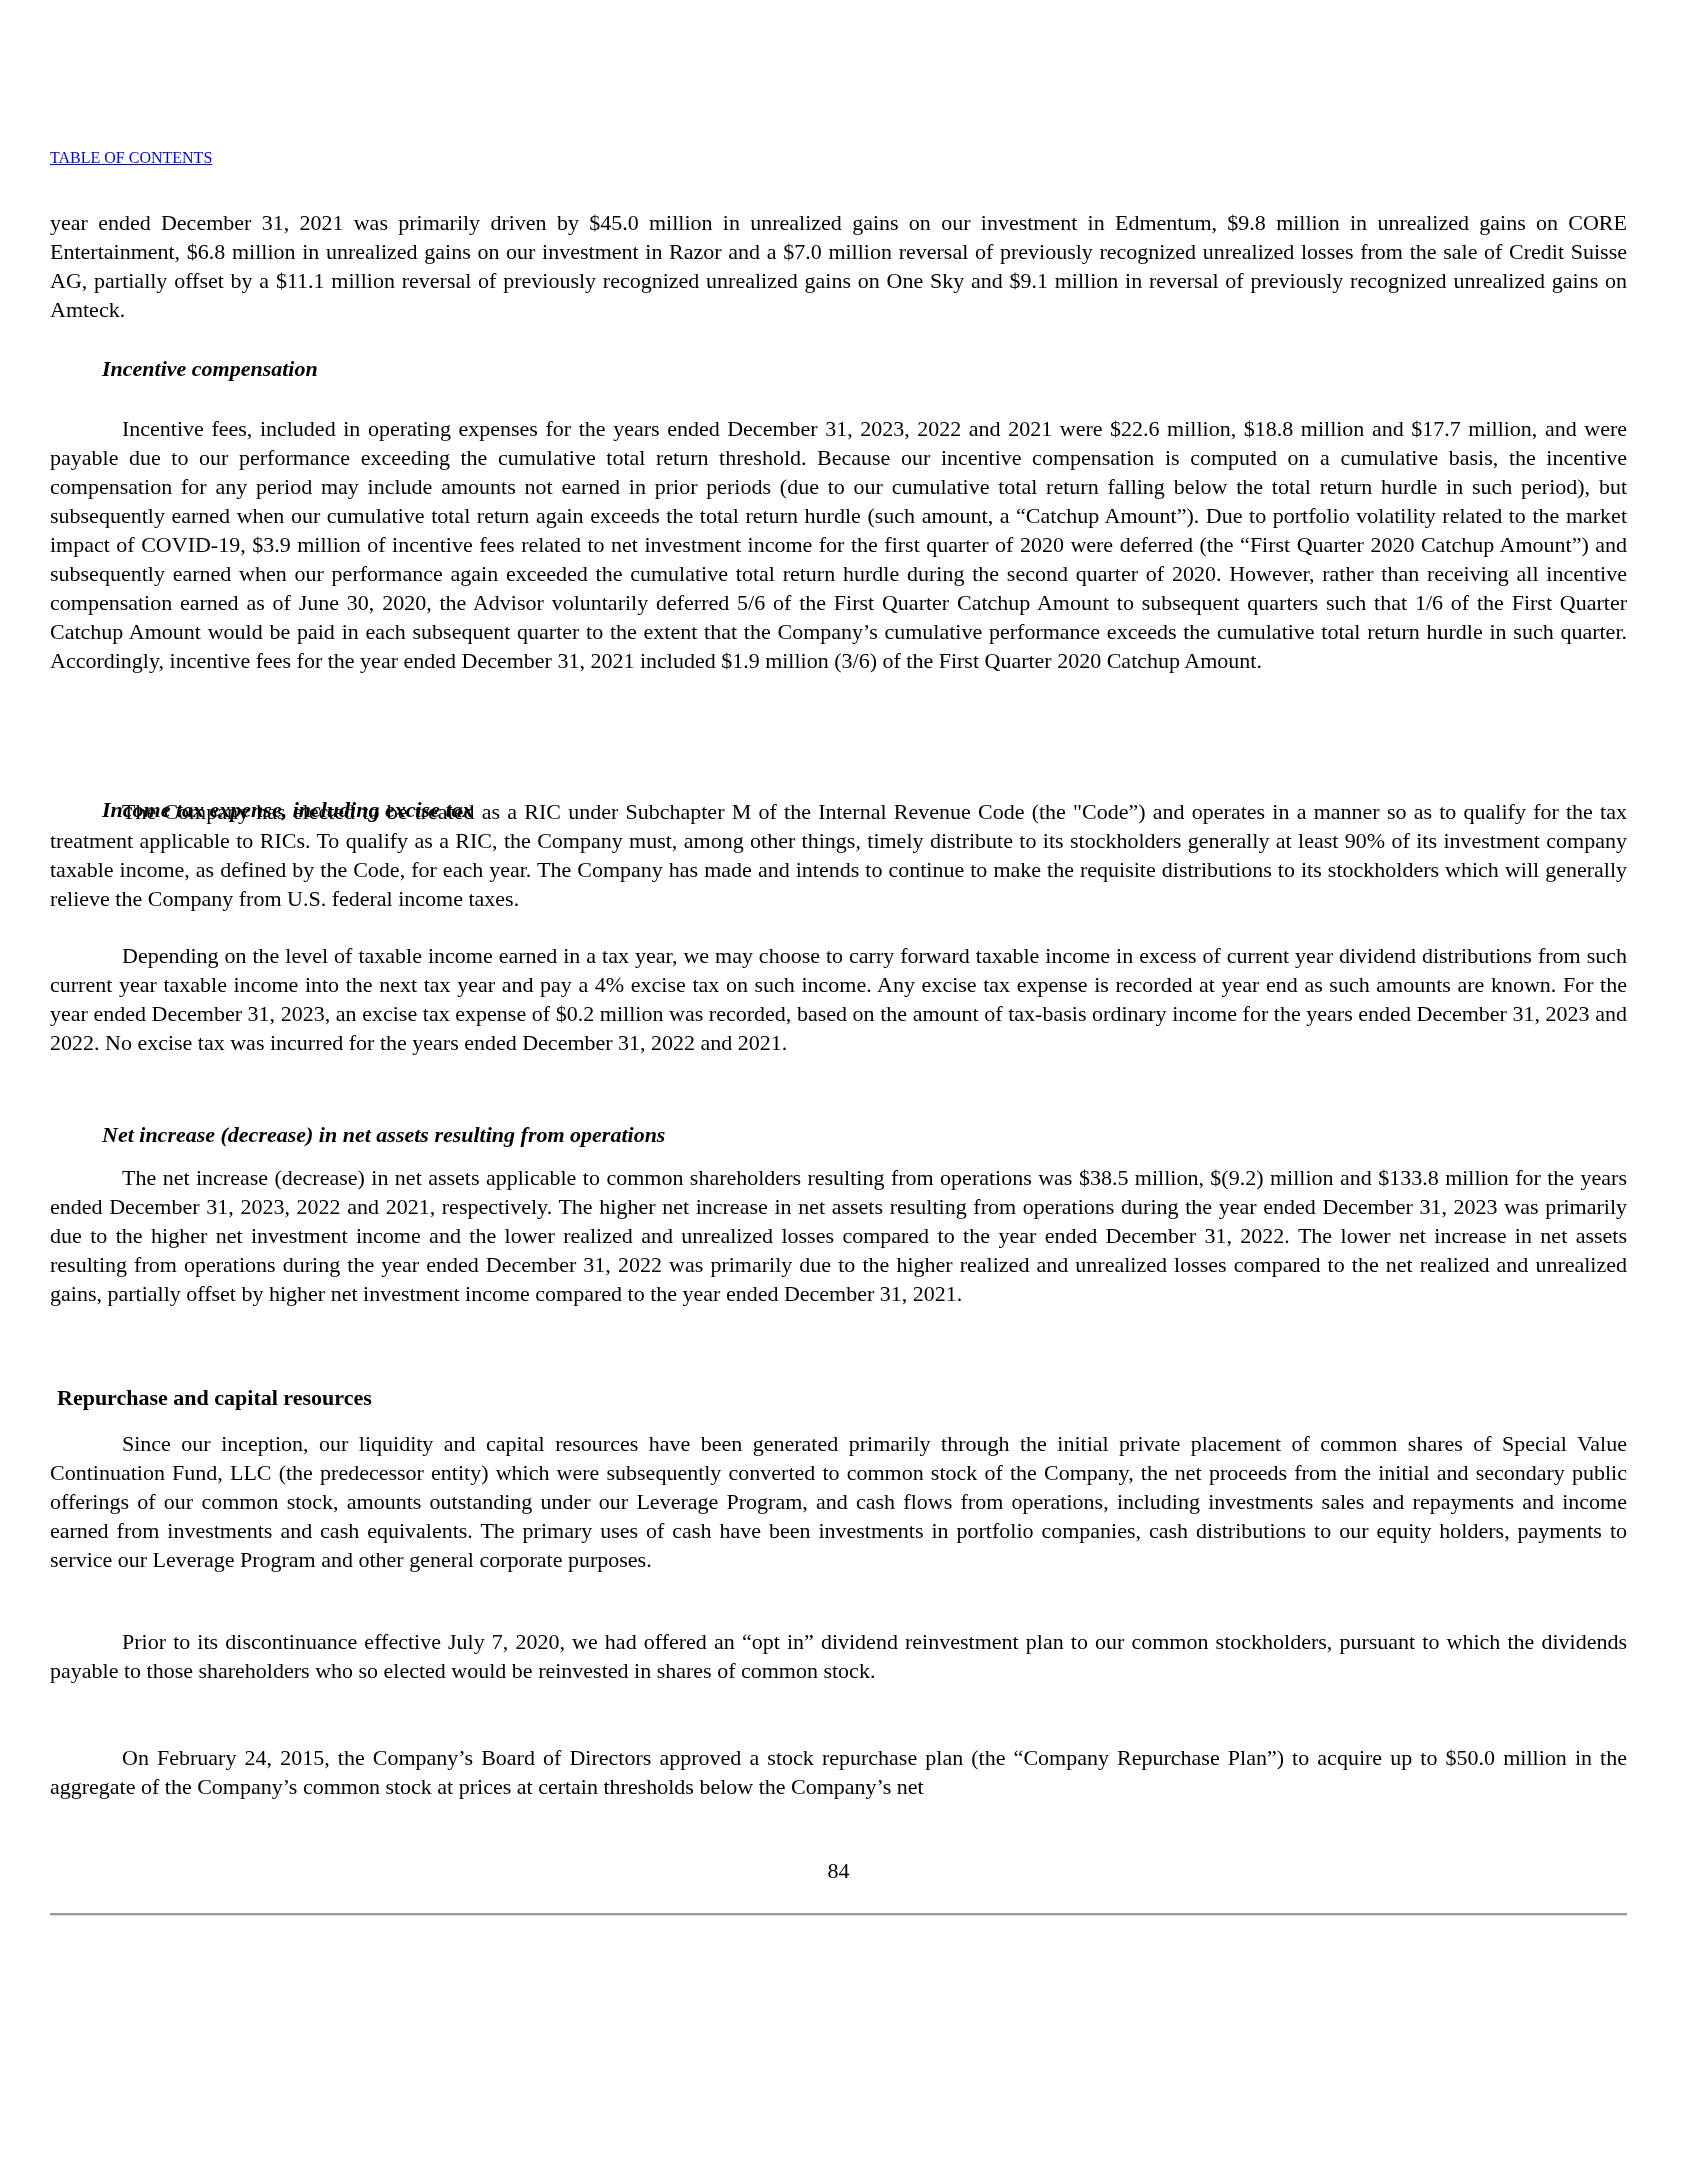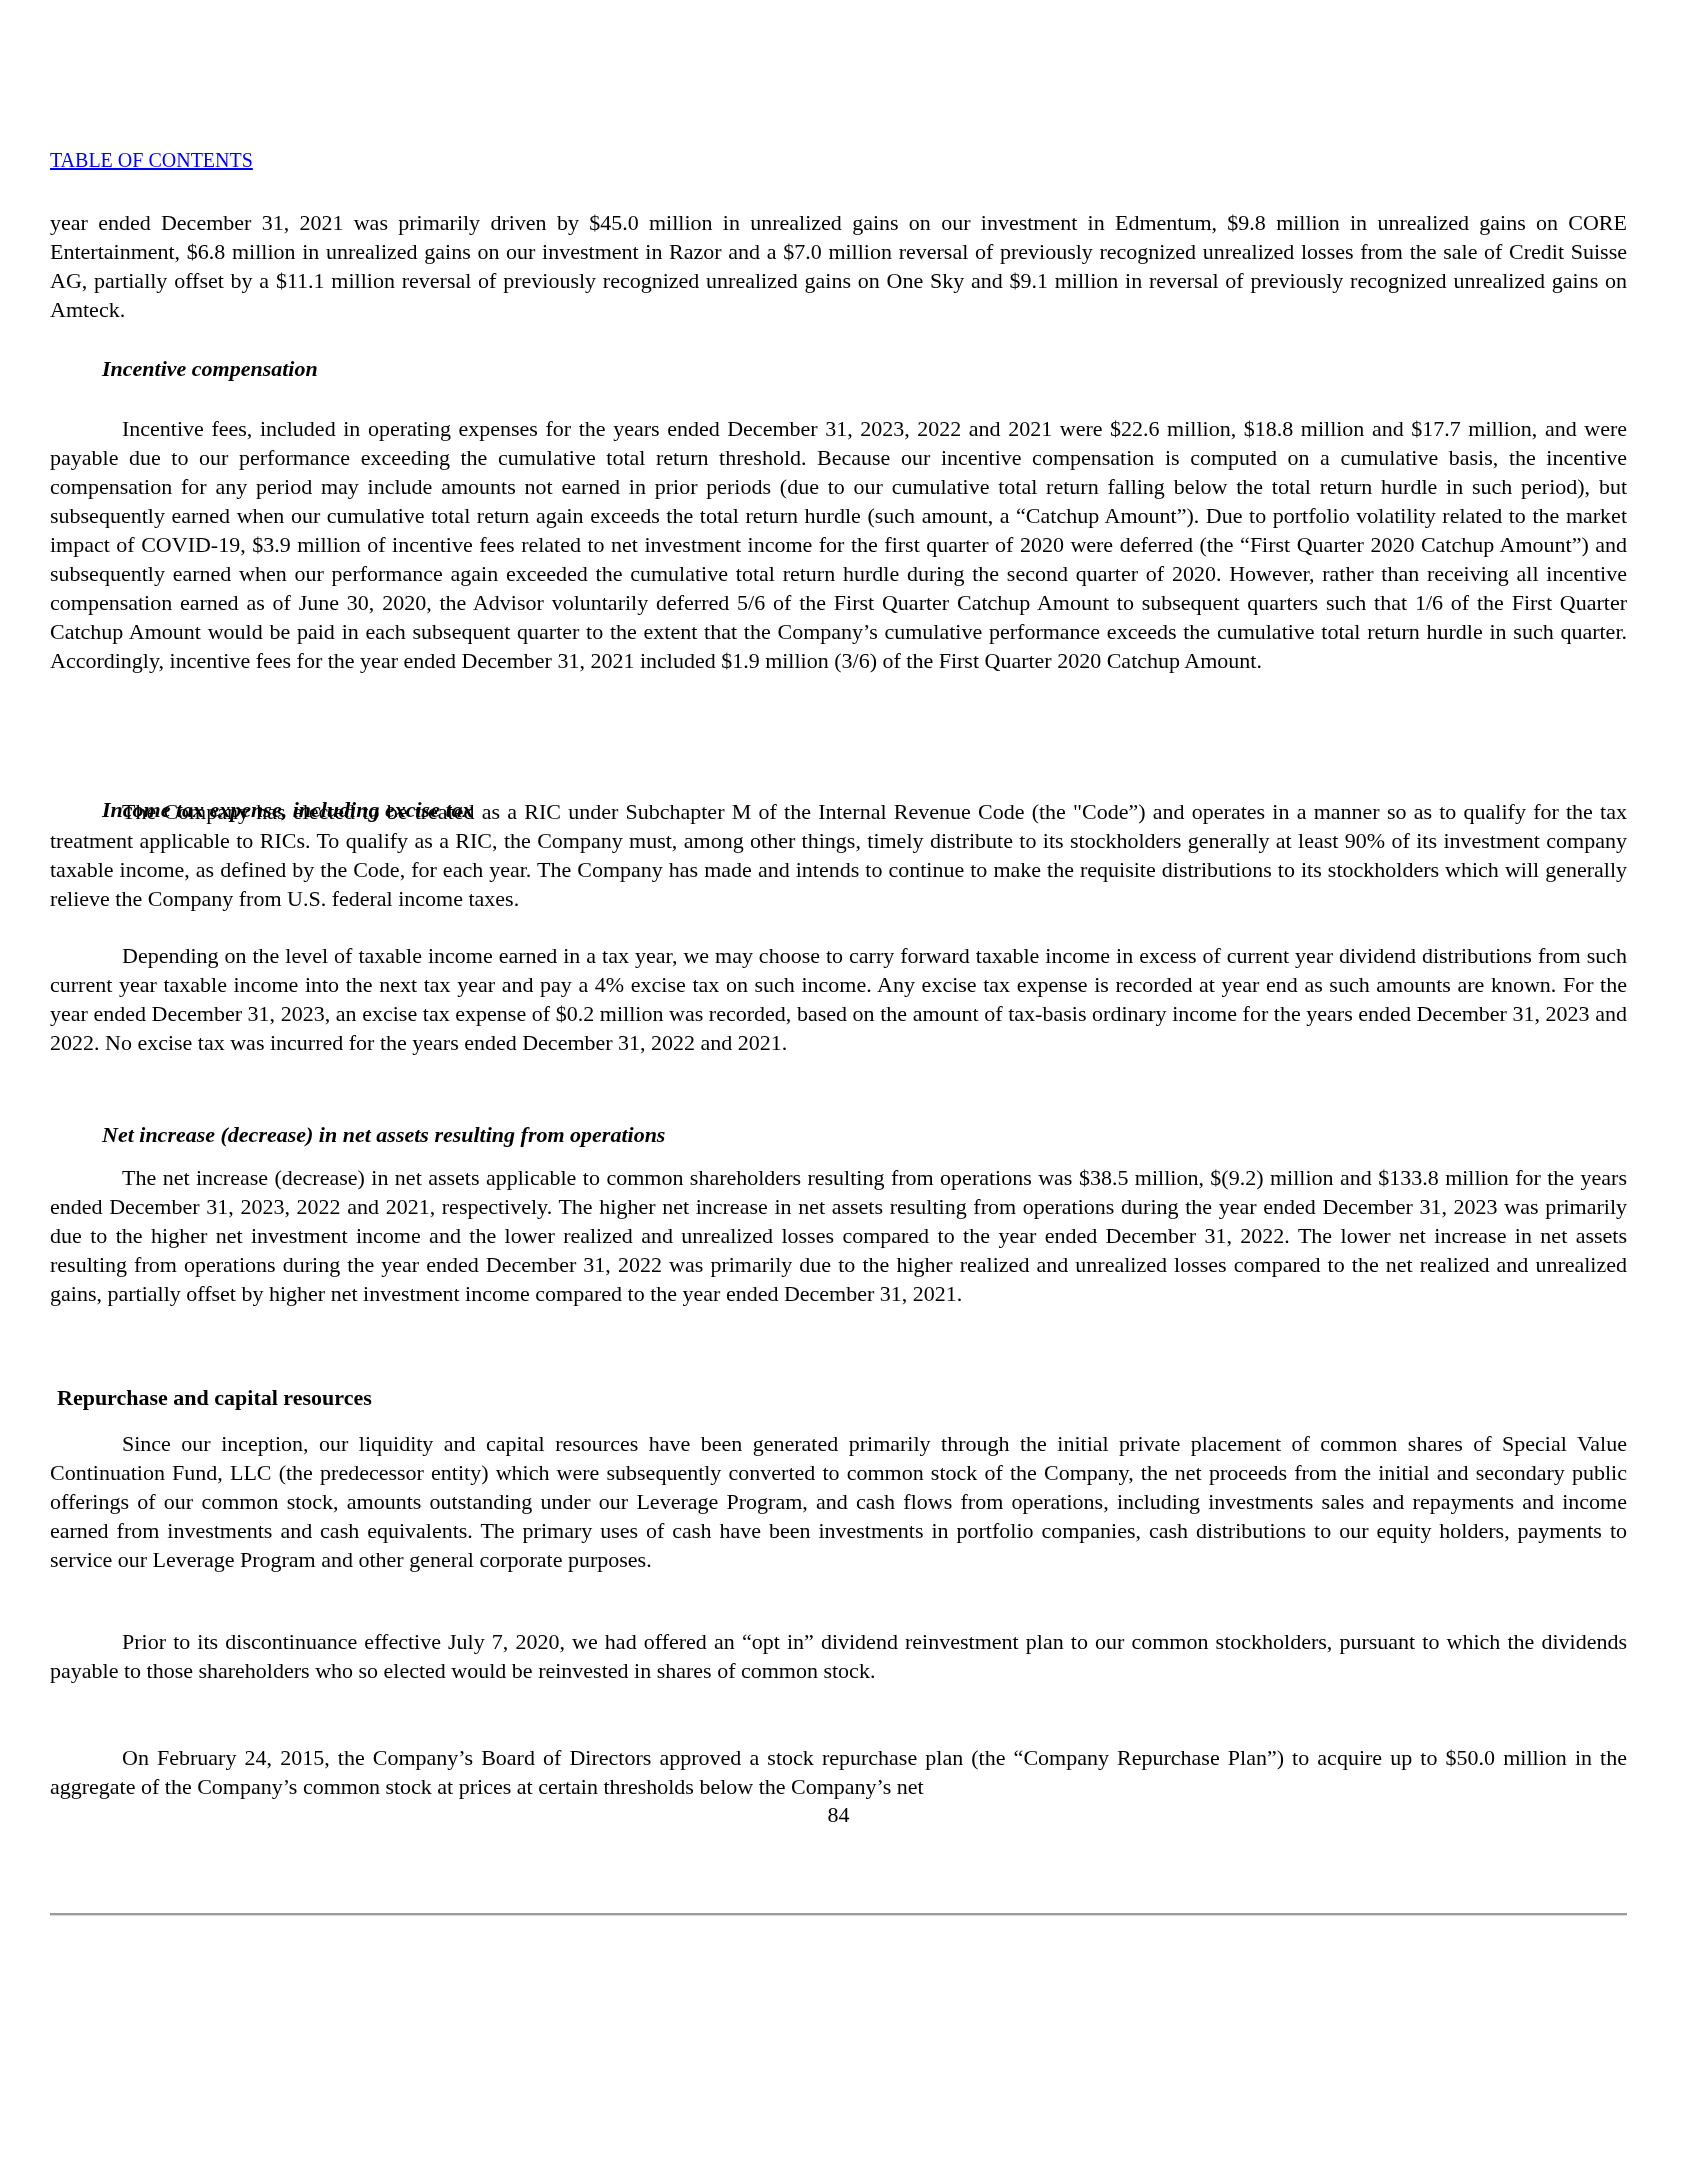--- a/index.html
+++ b/index.html
@@ -1,19 +1,19 @@
 <!DOCTYPE html>
 <html><head>
 <meta charset="utf-8">
 <style>
   html, body { margin: 0; padding: 0; background: #ffffff; }
   body { width: 1683px; height: 2178px; position: relative; overflow: hidden;
          font-family: "Liberation Serif", "DejaVu Serif", serif; color: #000; }
   .page { position: absolute; left: 50px; width: 1577px; top: 0; }
-  .toc { position: absolute; top: 149px; left: 0; font-size: 20px; color: #0000ee; text-decoration: underline; cursor: pointer; }
+  .toc { position: absolute; top: 149px; left: 0; font-size: 16px; color: #0000ee; text-decoration: underline; cursor: pointer; }
   .blk { position: absolute; left: 0; width: 1577px; font-size: 22px; line-height: 29px; text-align: justify; }
   .indent { text-indent: 72px; }
   .h-ital { position: absolute; left: 52px; font-size: 22px; font-weight: bold; font-style: italic; }
   .h-bold { position: absolute; left: 7px; font-size: 22px; font-weight: bold; }
   .pnum { position: absolute; left: 0; width: 1577px; text-align: center; font-size: 22px; }
   .rule { position: absolute; left: 0; width: 1577px; height: 2px; background: #9a9a9a; border-bottom: 1px solid #d8d8d8; }
 </style>
 </head>
 <body>
 
@@ -30,16 +30,16 @@
   <div class="blk indent" style="top:941px;">Depending on the level of taxable income earned in a tax year, we may choose to carry forward taxable income in excess of current year dividend distributions from such current year taxable income into the next tax year and pay a 4% excise tax on such income. Any excise tax expense is recorded at year end as such amounts are known. For the year ended December 31, 2023, an excise tax expense of $0.2 million was recorded, based on the amount of tax-basis ordinary income for the years ended December 31, 2023 and 2022. No excise tax was incurred for the years ended December 31, 2022 and 2021.</div>
 
   <div class="h-ital" style="top:1122px;">Net increase (decrease) in net assets resulting from operations</div>
   <div class="blk indent" style="top:1163px;">The net increase (decrease) in net assets applicable to common shareholders resulting from operations was $38.5 million, $(9.2) million and $133.8 million for the years ended December 31, 2023, 2022 and 2021, respectively. The higher net increase in net assets resulting from operations during the year ended December 31, 2023 was primarily due to the higher net investment income and the lower realized and unrealized losses compared to the year ended December 31, 2022. The lower net increase in net assets resulting from operations during the year ended December 31, 2022 was primarily due to the higher realized and unrealized losses compared to the net realized and unrealized gains, partially offset by higher net investment income compared to the year ended December 31, 2021.</div>
 
   <div class="h-bold" style="top:1385px;">Repurchase and capital resources</div>
   <div class="blk indent" style="top:1429px;">Since our inception, our liquidity and capital resources have been generated primarily through the initial private placement of common shares of Special Value Continuation Fund, LLC (the predecessor entity) which were subsequently converted to common stock of the Company, the net proceeds from the initial and secondary public offerings of our common stock, amounts outstanding under our Leverage Program, and cash flows from operations, including investments sales and repayments and income earned from investments and cash equivalents. The primary uses of cash have been investments in portfolio companies, cash distributions to our equity holders, payments to service our Leverage Program and other general corporate purposes.</div>
   <div class="blk indent" style="top:1606px;margin-top:21px;">Prior to its discontinuance effective July 7, 2020, we had offered an “opt in” dividend reinvestment plan to our common stockholders, pursuant to which the dividends payable to those shareholders who so elected would be reinvested in shares of common stock.</div>
   <div class="blk indent" style="top:1743px; text-align-last:left;">On February 24, 2015, the Company’s Board of Directors approved a stock repurchase plan (the “Company Repurchase Plan”) to acquire up to $50.0 million in the aggregate of the Company’s common stock at prices at certain thresholds below the Company’s net</div>
 
-  <div class="pnum" style="top:1802px;">84</div>
+  <div class="pnum" style="top:1858px;">84</div>
   <div class="rule" style="top:1913px;"></div>
 </div>
 
 
 </body></html>

